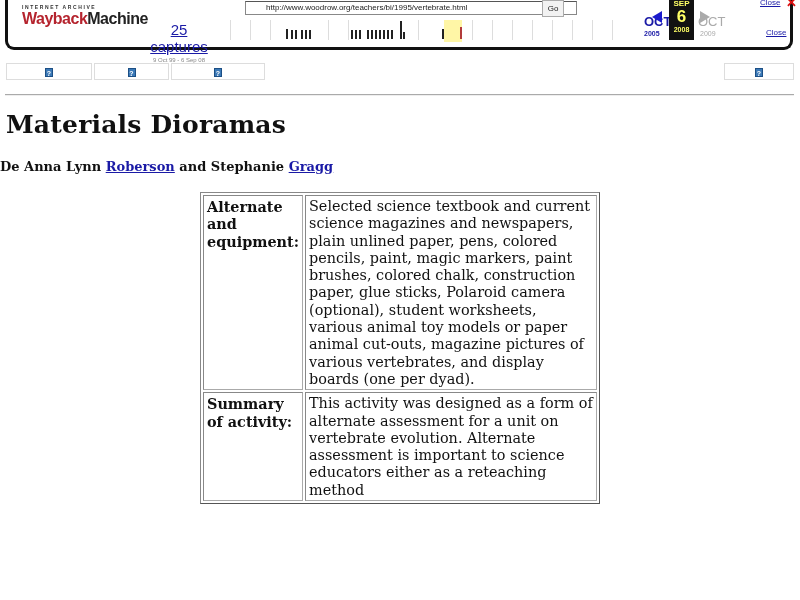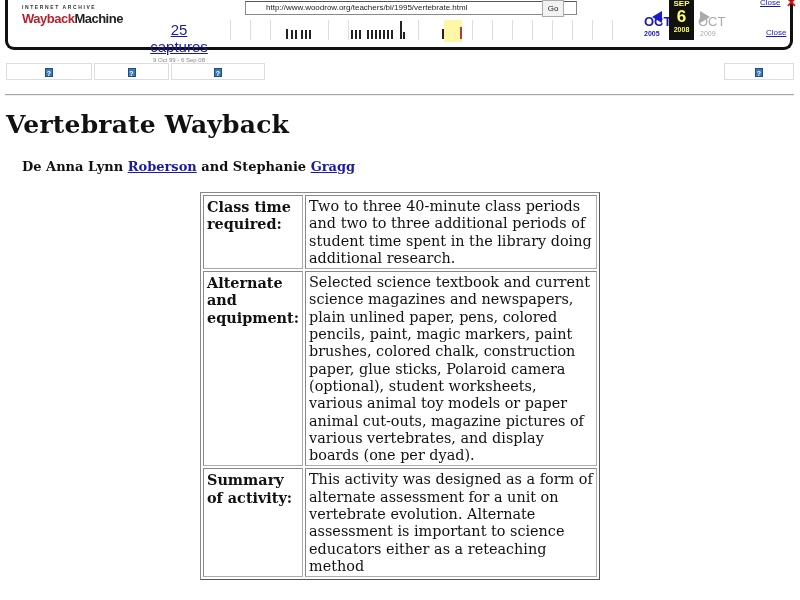--- a/index.html
+++ b/index.html
@@ -7,21 +7,21 @@
 
   
   .wb-bar {
     position: absolute; left: 5px; top: -6px; width: 788px; height: 56px;
     border: 3px solid #111; border-top: none; border-radius: 0 0 9px 9px;
     background: #fff; box-sizing: border-box;
     font-family: "Liberation Sans", sans-serif;
   }
   .wb-logo { position: absolute; left: 14px; top: 10px; width: 88px; }
   .wb-logo .ia { font-size: 5px; letter-spacing: 1.6px; color: #333; font-weight: bold; }
-  .wb-logo .wm { margin-top: 2px; font-size: 13px; font-weight: bold; letter-spacing: -0.5px; line-height: 14px; }
+  .wb-logo .wm { margin-top: 2px; font-size: 16px; font-weight: bold; letter-spacing: -0.5px; line-height: 14px; }
   .wb-logo .wm .w1 { color: #b5242e; }
   .wb-logo .wm .w2 { color: #222; }
 
   .wb-captures { position: absolute; left: 133px; top: 27px; width: 76px; text-align: center; }
   .wb-captures a { font-size: 15px; color: #1a1aa6; text-decoration: underline; display: block; }
   .wb-captures .range { font-size: 6px; color: #888; margin-top: 2px; }
 
   .wb-url { position: absolute; left: 217px; top: 7px; width: 310px; height: 12px; border: 1px solid #888; border-top-color: #555; font-size: 8px; line-height: 12px; padding-left: 20px; color: #222; background: #fff; margin-left: 20px; }
   .wb-go { position: absolute; left: 534px; top: 6px; width: 20px; height: 15px; border: 1px solid #aaa; background: #f2f2f2; font-size: 8px; text-align: center; line-height: 15px; color: #222; }
 
@@ -49,21 +49,21 @@
   .wb-help { position: absolute; left: 758px; top: 34px; font-size: 8px; color: #1a1aa6; text-decoration: underline; }
 
   
   .btn-row { position: absolute; top: 63px; left: 0; width: 800px; height: 18px; }
   .img-btn { position: absolute; top: 0; height: 17px; border: 1px solid #ddd; box-sizing: border-box; background: #fff; }
   .img-btn .q { position: absolute; left: 50%; top: 4px; margin-left: -4px; width: 8px; height: 9px; background: #3b79b7; border: 1px solid #1c4f85; color: #fff; font-size: 7px; line-height: 9px; text-align: center; font-family: "Liberation Sans", sans-serif; font-weight: bold; box-sizing: border-box; }
 
   .hr { position: absolute; left: 5px; top: 94px; width: 789px; height: 0; border-top: 1px solid #aaa; border-bottom: 1px solid #eee; }
 
   h1 { position: absolute; left: 6px; top: 110px; margin: 0; font-size: 25px; font-weight: bold; font-family: "DejaVu Serif", serif; letter-spacing: 0.2px; }
-  .authors { position: absolute; left: 22px; top: 159px; font-size: 13px; font-weight: bold; text-align: center; }
+  .authors { position: absolute; left: 0; top: 159px; font-size: 13px; font-weight: bold; text-align: center; }
   .authors a { color: #1a1aa6; text-decoration: underline; }
 
   table.info { position: absolute; left: 200px; top: 192px; width: 400px; border-collapse: separate; border-spacing: 2px; border: 1px solid #888; border-right-color: #555; border-bottom-color: #555; font-size: 14.4px; line-height: 17.3px; }
   table.info td { border: 1px solid #aaa; border-top-color: #888; border-left-color: #888; vertical-align: top; padding: 2px 3px 1px 3px; }
   table.info td.lbl { font-weight: bold; width: 88px; }
 </style>
 </head>
 <body>
 
 <div class="wb-bar">
@@ -147,30 +147,26 @@
   <div class="img-btn" style="left:171px;width:94px">
     <div class="q">?</div>
   </div>
   <div class="img-btn" style="left:724px;width:70px">
     <div class="q">?</div>
   </div>
 </div>
 
 <div class="hr"></div>
 
-<h1>Vertebrate Wayback</h1>
+<h1>Materials Dioramas</h1>
 
 <div class="authors"><span>De Anna Lynn </span><a>Roberson</a><span> and Stephanie </span><a>Gragg</a></div>
 
 <table class="info">
   <tbody>
-  <tr>
-    <td class="lbl">Class time required:</td>
-    <td>Two to three 40-minute class periods and two to three additional periods of student time spent in the library doing additional research.</td>
-  </tr>
   <tr>
     <td class="lbl">Alternate and equipment:</td>
     <td>Selected science textbook and current science magazines and newspapers, plain unlined paper, pens, colored pencils, paint, magic markers, paint brushes, colored chalk, construction paper, glue sticks, Polaroid camera (optional), student worksheets, various animal toy models or paper animal cut-outs, magazine pictures of various vertebrates, and display boards (one per dyad).</td>
   </tr>
   <tr>
     <td class="lbl">Summary of activity:</td>
     <td>This activity was designed as a form of alternate assessment for a unit on vertebrate evolution. Alternate assessment is important to science educators either as a reteaching method</td>
   </tr>
 </tbody>
   </table>

